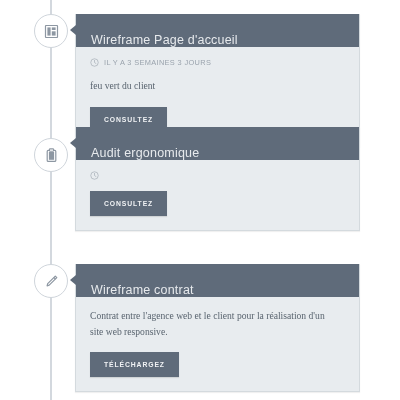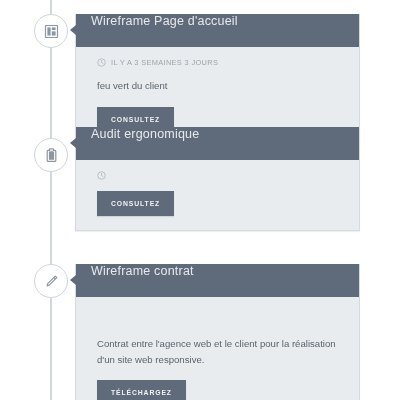--- a/index.html
+++ b/index.html
@@ -60,21 +60,21 @@
     border: 1px solid #d4dade;
     border-top: none;
     box-shadow: 0 1px 1px rgba(0,0,0,0.06);
   }
 
   .card-header {
     position: relative;
     background: #5f6b7a;
     height: 33px;
     display: flex;
-    align-items: flex-start;
+    align-items: flex-end;
     padding: 0 0 0 15px;
   }
   .card-header .title {
     color: #e7eaed;
     font-size: 12.5px;
     font-weight: 400;
     letter-spacing: 0.2px;
     white-space: nowrap;
   }
   
@@ -83,21 +83,21 @@
     position: absolute;
     left: -6px;
     top: 11px;
     width: 0; height: 0;
     border-top: 5px solid transparent;
     border-bottom: 5px solid transparent;
     border-right: 6px solid #5f6b7a;
   }
 
   .card-body {
-    padding: 11px 14px 14px 21px;
+    padding: 11px 14px 14px 14px;
   }
 
   .meta {
     display: flex;
     align-items: center;
     gap: 5px;
     margin-bottom: 11px;
   }
   .meta svg { display: block; flex: none; }
   .meta .meta-text {
@@ -107,20 +107,21 @@
     text-transform: uppercase;
     white-space: nowrap;
   }
 
   .desc {
     color: #59646f;
     font-size: 9.6px;
     line-height: 1.62;
     margin-bottom: 13px;
     max-width: 250px;
+    font-family: Liberation Serif, serif;
   }
 
   .btn {
     display: inline-block;
     background: #5f6b7a;
     border: none;
     color: #f0f2f4;
     font-family: "Liberation Sans", sans-serif;
     font-size: 6.8px;
     font-weight: bold;
@@ -207,19 +208,19 @@
           <path d="M10.9 4.5l1.5 1.5" fill="none" stroke="#8d97a2" stroke-width="1.1"></path>
         </svg>
       </span>
     </div>
 
     <div class="card" style="top:14px;">
       <div class="card-header">
         <span class="title">Wireframe contrat</span>
       </div>
       <div class="card-body">
-        <div class="desc" style="max-width:242px;margin-top:28px;">Contrat entre l'agence web et le client pour la réalisation d'un site web responsive.</div>
+        <div class="desc" style="max-width:242px;">Contrat entre l'agence web et le client pour la réalisation d'un site web responsive.</div>
         <button class="btn">TÉLÉCHARGEZ</button>
       </div>
     </div>
   </div>
 
 </div>
 
 </body></html>

